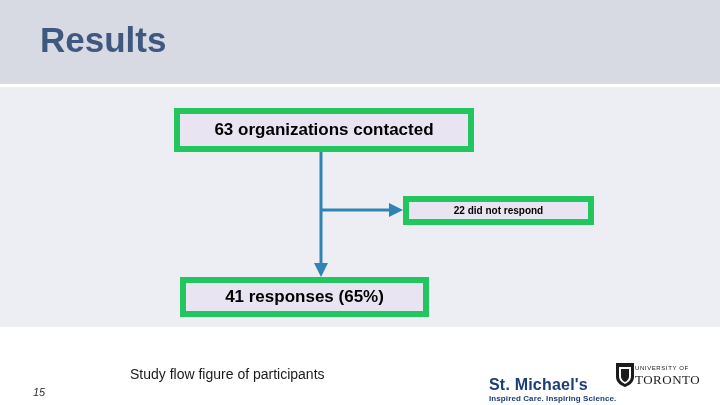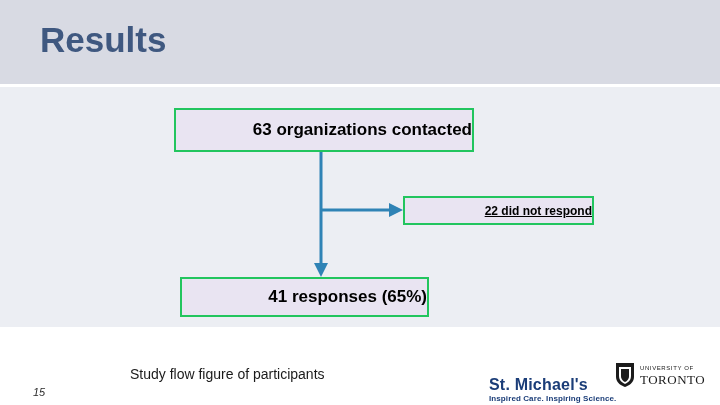--- a/index.html
+++ b/index.html
@@ -54,43 +54,42 @@
     left: 0;
     top: 87px;
     width: 720px;
     height: 240px;
     background: #eceef3;
   }
   
   .flow-box {
     position: absolute;
     background: #e9e4f2;
-    border: 2px solid #22c55e;
+    border: 6px solid #22c55e;
     box-sizing: border-box;
     display: flex;
     align-items: center;
-    justify-content: flex-end;
+    justify-content: center;
     color: #000000;
     font-weight: bold;
     white-space: nowrap;
   }
   #box-contacted {
     left: 174px;
     top: 108px;
     width: 300px;
     height: 44px;
     font-size: 17px;
   }
   #box-norespond {
     left: 403px;
     top: 196px;
     width: 191px;
     height: 29px;
-    font-size: 12px;
-    text-decoration: underline;
+    font-size: 10px;
   }
   #box-responses {
     left: 180px;
     top: 277px;
     width: 249px;
     height: 40px;
     font-size: 17px;
   }
   
   .arrow-layer {
@@ -152,21 +151,20 @@
     white-space: nowrap;
   }
   .logo-uoft {
     position: absolute;
     left: 615px;
     top: 358px;
     width: 92px;
     height: 34px;
     display: flex;
     align-items: center;
-    gap: 5px;
   }
   .uoft-shield {
     width: 20px;
     height: 26px;
     position: relative;
     flex: 0 0 auto;
   }
   .uoft-text {
     display: flex;
     flex-direction: column;

